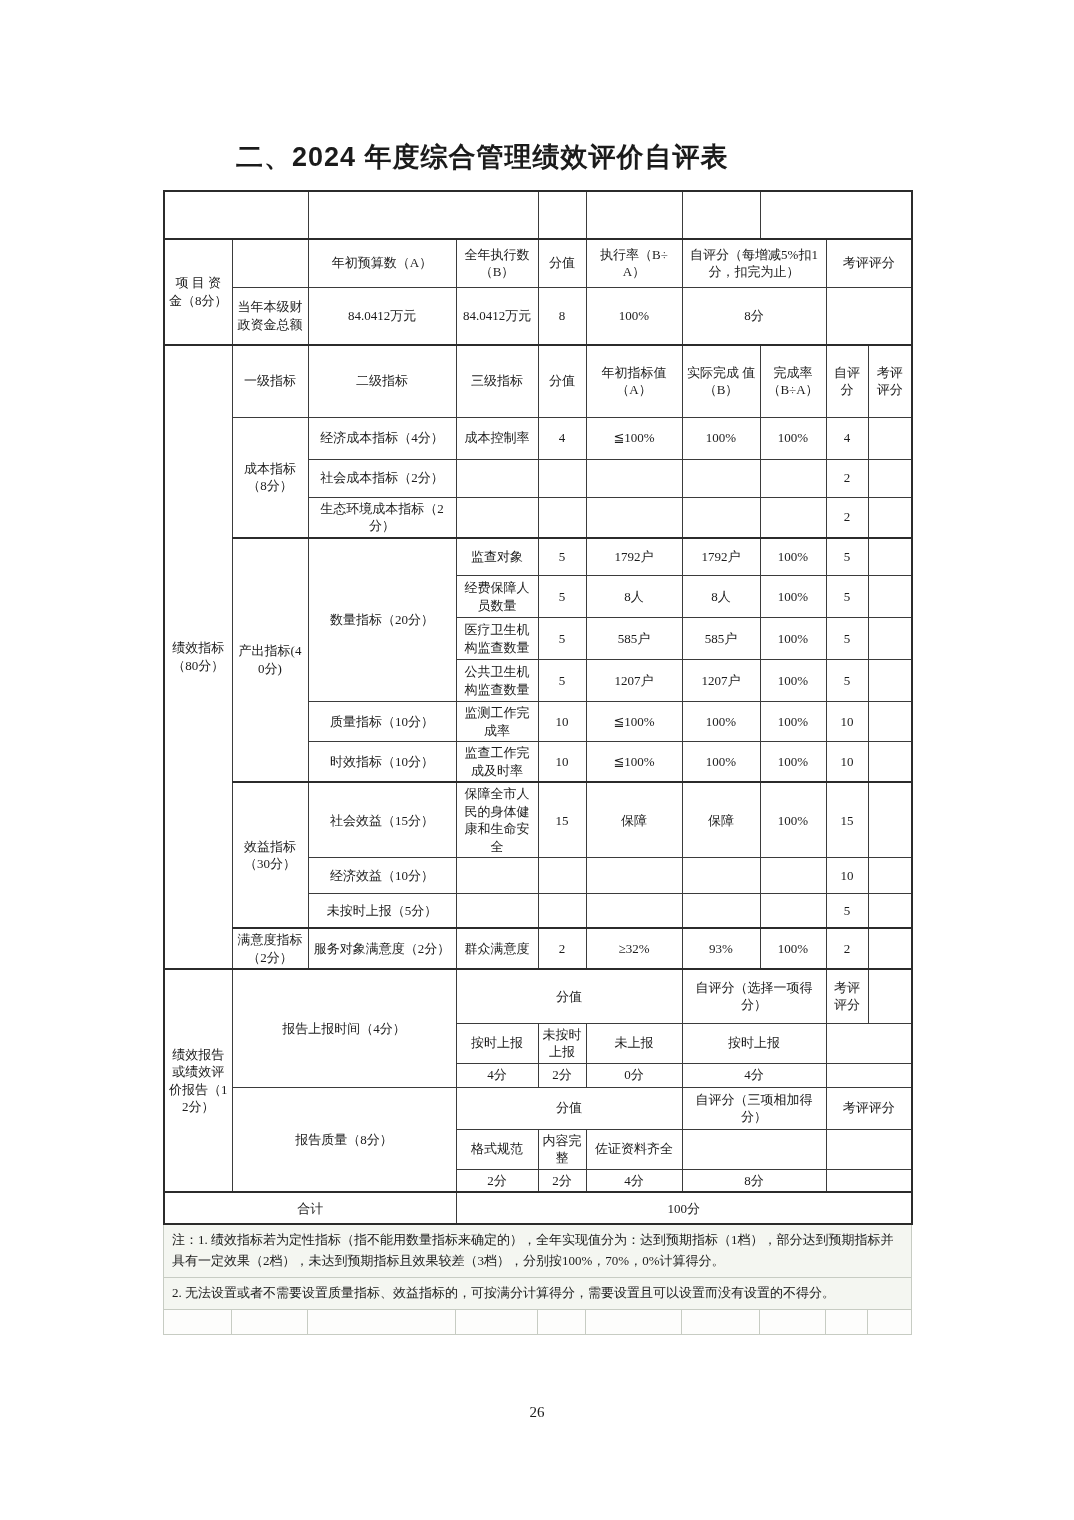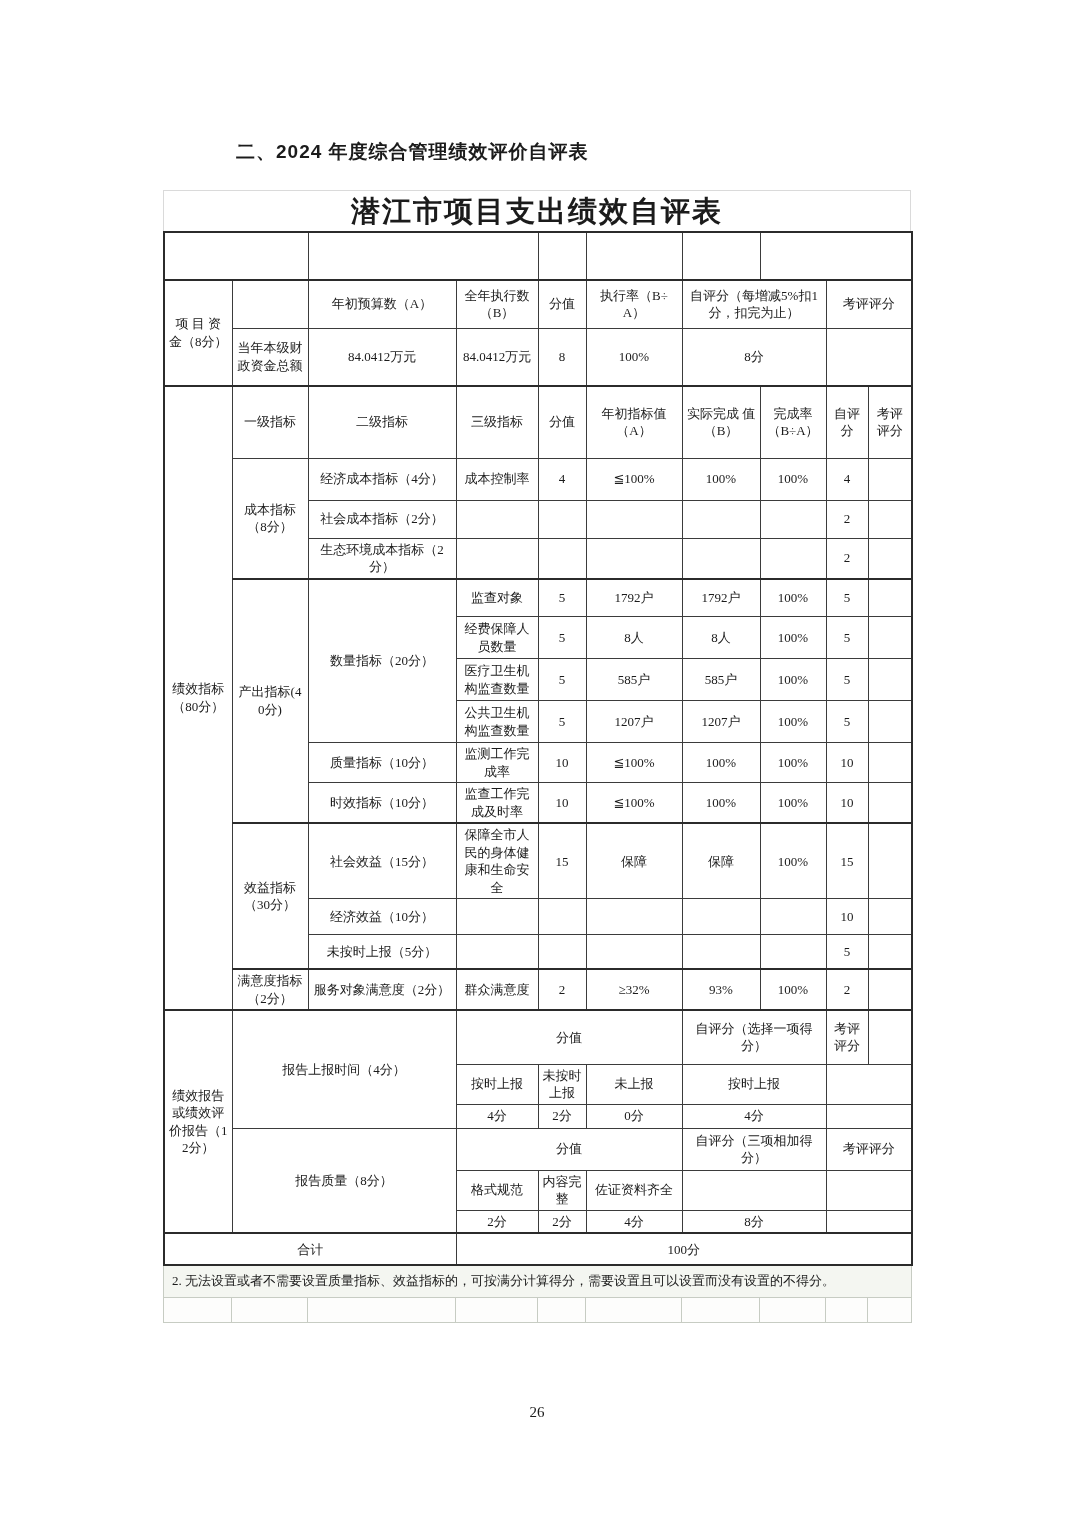--- a/index.html
+++ b/index.html
@@ -1,20 +1,20 @@
 <!DOCTYPE html>
 <html><head>
 <meta charset="utf-8">
 <style>
   html,body{margin:0;padding:0;background:#fff;}
   .doc{position:relative;width:1074px;height:1520px;background:#ffffff;
        font-family:"Liberation Serif","DejaVu Serif",serif;color:#1b1b1b;overflow:hidden;}
   .heading{position:absolute;left:236px;top:139px;
        font-family:"Liberation Sans","DejaVu Sans",sans-serif;
-       font-weight:bold;font-size:19px;letter-spacing:1px;white-space:nowrap;}
+       font-weight:bold;font-size:27px;letter-spacing:1px;white-space:nowrap;}
   .table-wrap{position:absolute;left:163px;top:190px;width:748px;}
   .table-title{height:40px;line-height:40px;text-align:center;font-size:29px;font-weight:600;
        letter-spacing:2px;border:1px solid #dadada;border-bottom:none;}
   table.main{border-collapse:collapse;table-layout:fixed;width:748px;border:2px solid #2b2b2b;}
   table.main td{border:1px solid #3b3b3b;font-size:13px;text-align:center;vertical-align:middle;
        padding:2px 4px;line-height:1.35;word-break:break-all;}
   tr.sec > td{border-top:2px solid #2b2b2b;}
   td.left{text-align:left;}
   table.notes{border-collapse:collapse;table-layout:fixed;width:748px;}
   table.notes td{border:1px solid #c7ccc3;background:#f4f6f1;font-size:13px;text-align:left;
@@ -25,21 +25,20 @@
 </style>
 </head>
 <body>
 
 <div class="doc">
 
   <div class="heading">二、2024 年度综合管理绩效评价自评表</div>
 
   <div class="table-wrap">
 
-    <div class="table-title">潜江市项目支出绩效自评表</div>
 
     <table class="main">
       <colgroup>
         <col style="width:68px">
           <col style="width:76px">
           <col style="width:148px">
           <col style="width:82px">
         <col style="width:48px">
           <col style="width:96px">
           <col style="width:78px">
@@ -285,20 +284,23 @@
           <col style="width:148px">
           <col style="width:82px">
         <col style="width:48px">
           <col style="width:96px">
           <col style="width:78px">
           <col style="width:66px">
         <col style="width:42px">
           <col style="width:44px">
       </colgroup>
       <tbody>
+          <tr>
+        <td colspan="10">注：1. 绩效指标若为定性指标（指不能用数量指标来确定的），全年实现值分为：达到预期指标（1档），部分达到预期指标并具有一定效果（2档），未达到预期指标且效果较差（3档），分别按100%，70%，0%计算得分。</td>
+      </tr>
       <tr>
         <td colspan="10">2. 无法设置或者不需要设置质量指标、效益指标的，可按满分计算得分，需要设置且可以设置而没有设置的不得分。</td>
       </tr>
       <tr class="faint">
         <td></td>
         <td></td>
         <td></td>
         <td></td>
         <td></td>
         <td></td>

